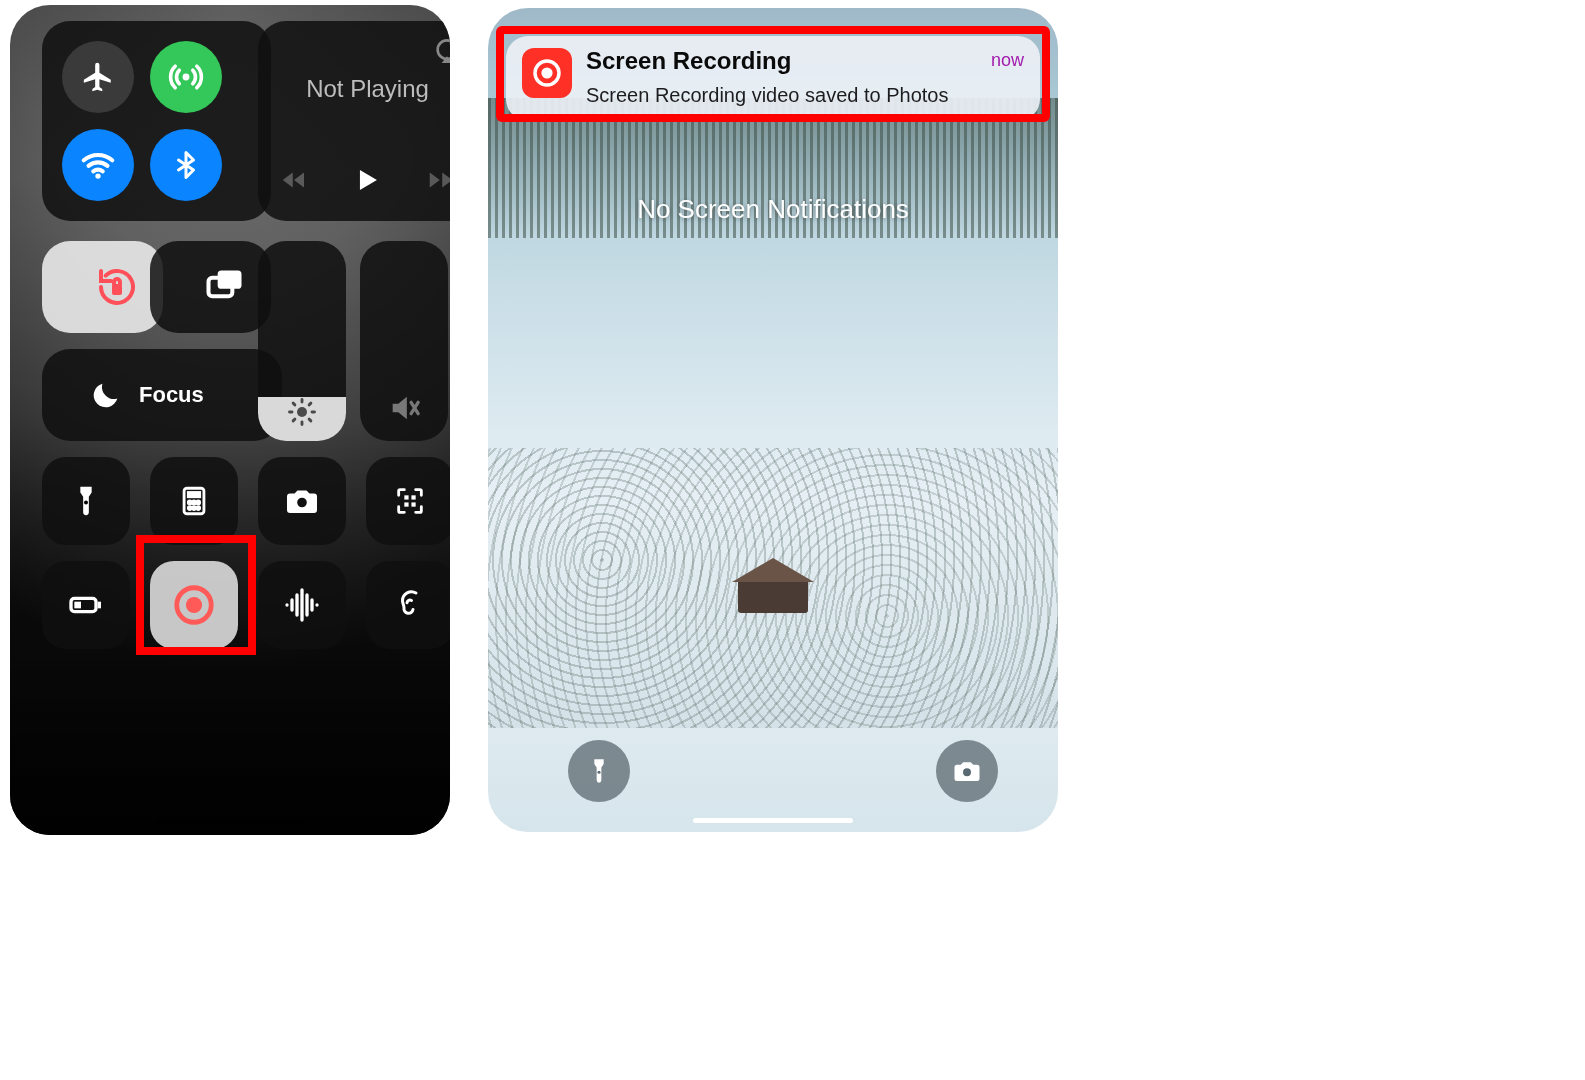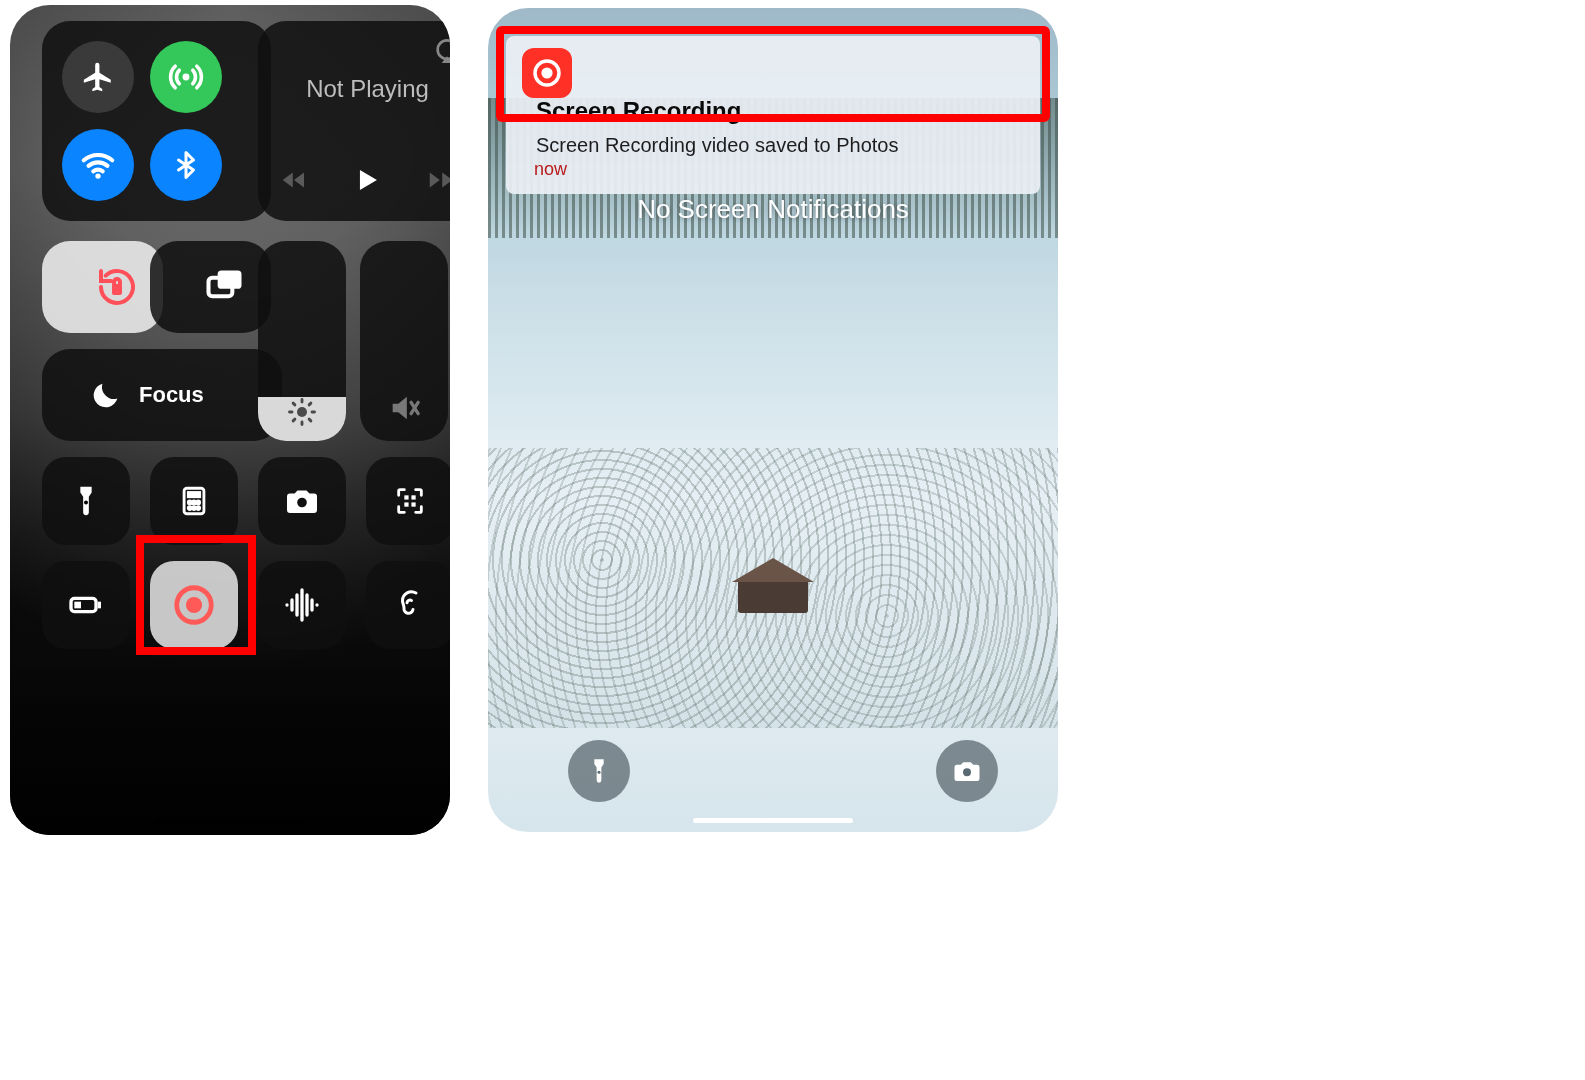--- a/index.html
+++ b/index.html
@@ -124,33 +124,33 @@
     position:absolute; left:50%; top:570px; transform:translateX(-50%);
     width:70px; height:35px; background:#4a3b34; border-radius:3px;
   }
   .ls-house::before{
     content:""; position:absolute; left:-6px; top:-20px; width:82px; height:24px;
     background:#6a5347; clip-path: polygon(0 100%, 50% 0, 100% 100%);
   }
 
   .notif {
     position:absolute; left:18px; right:18px; top:28px;
-    border-radius:8px;
+    border-radius:22px;
     padding:12px 16px 14px 16px;
     background: rgba(235,240,245,.92);
-    display:flex; align-items:flex-start;flex-direction:column;
+    display:flex; align-items:flex-start;
   }
   .notif .app-icon {
     width:50px;height:50px;border-radius:12px;background:#ff3026;
     display:flex;align-items:center;justify-content:center; flex:0 0 auto;
   }
   .notif .texts { margin-left:14px; flex:1 1 auto; }
   .notif .title { font-size:24px; font-weight:700; color:#0a0a0a; line-height:1.1; }
   .notif .body  { font-size:20px; color:#1d1d1f; margin-top:10px; }
-  .notif .when  { font-size:18px; color:#b91c1c; margin-left:12px; margin-top:2px; }
+  .notif .when  { font-size:18px; color:#a21caf; margin-left:12px; margin-top:2px; }
 
   .hl-notif { left:8px; top:18px; width:554px; height:96px; border-width:8px; border-radius:6px; }
 
   .ls-center-text {
     position:absolute; top:186px; left:0; right:0; text-align:center;
     color:#ffffff; font-size:26px; font-weight:500;
     text-shadow: 0 1px 4px rgba(0,0,0,.35);
   }
 
   .ls-fab {

